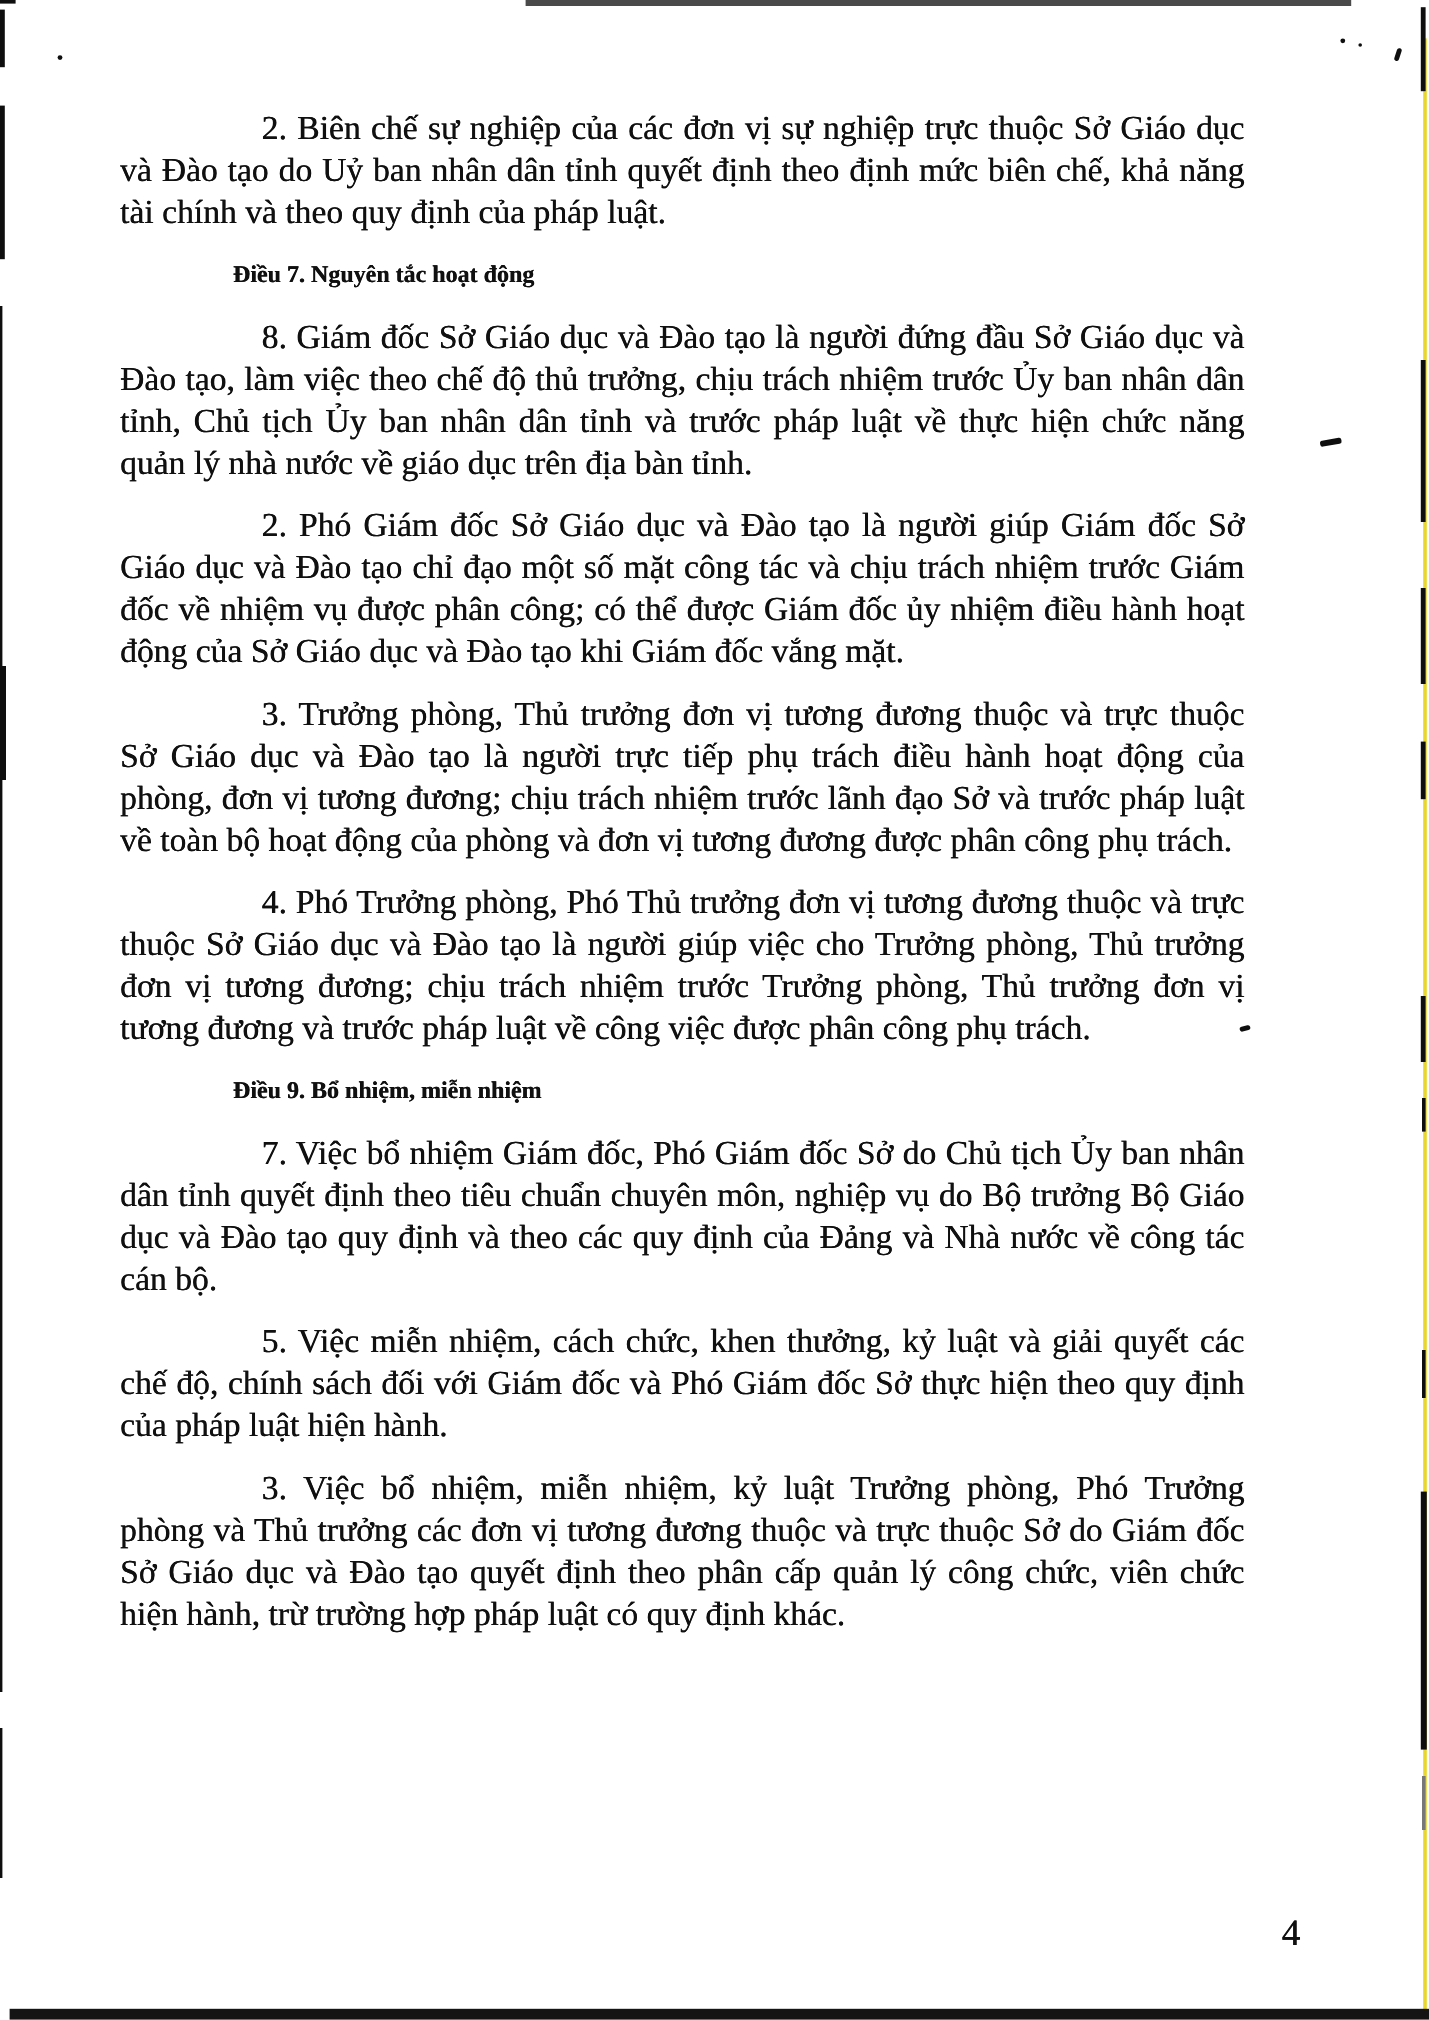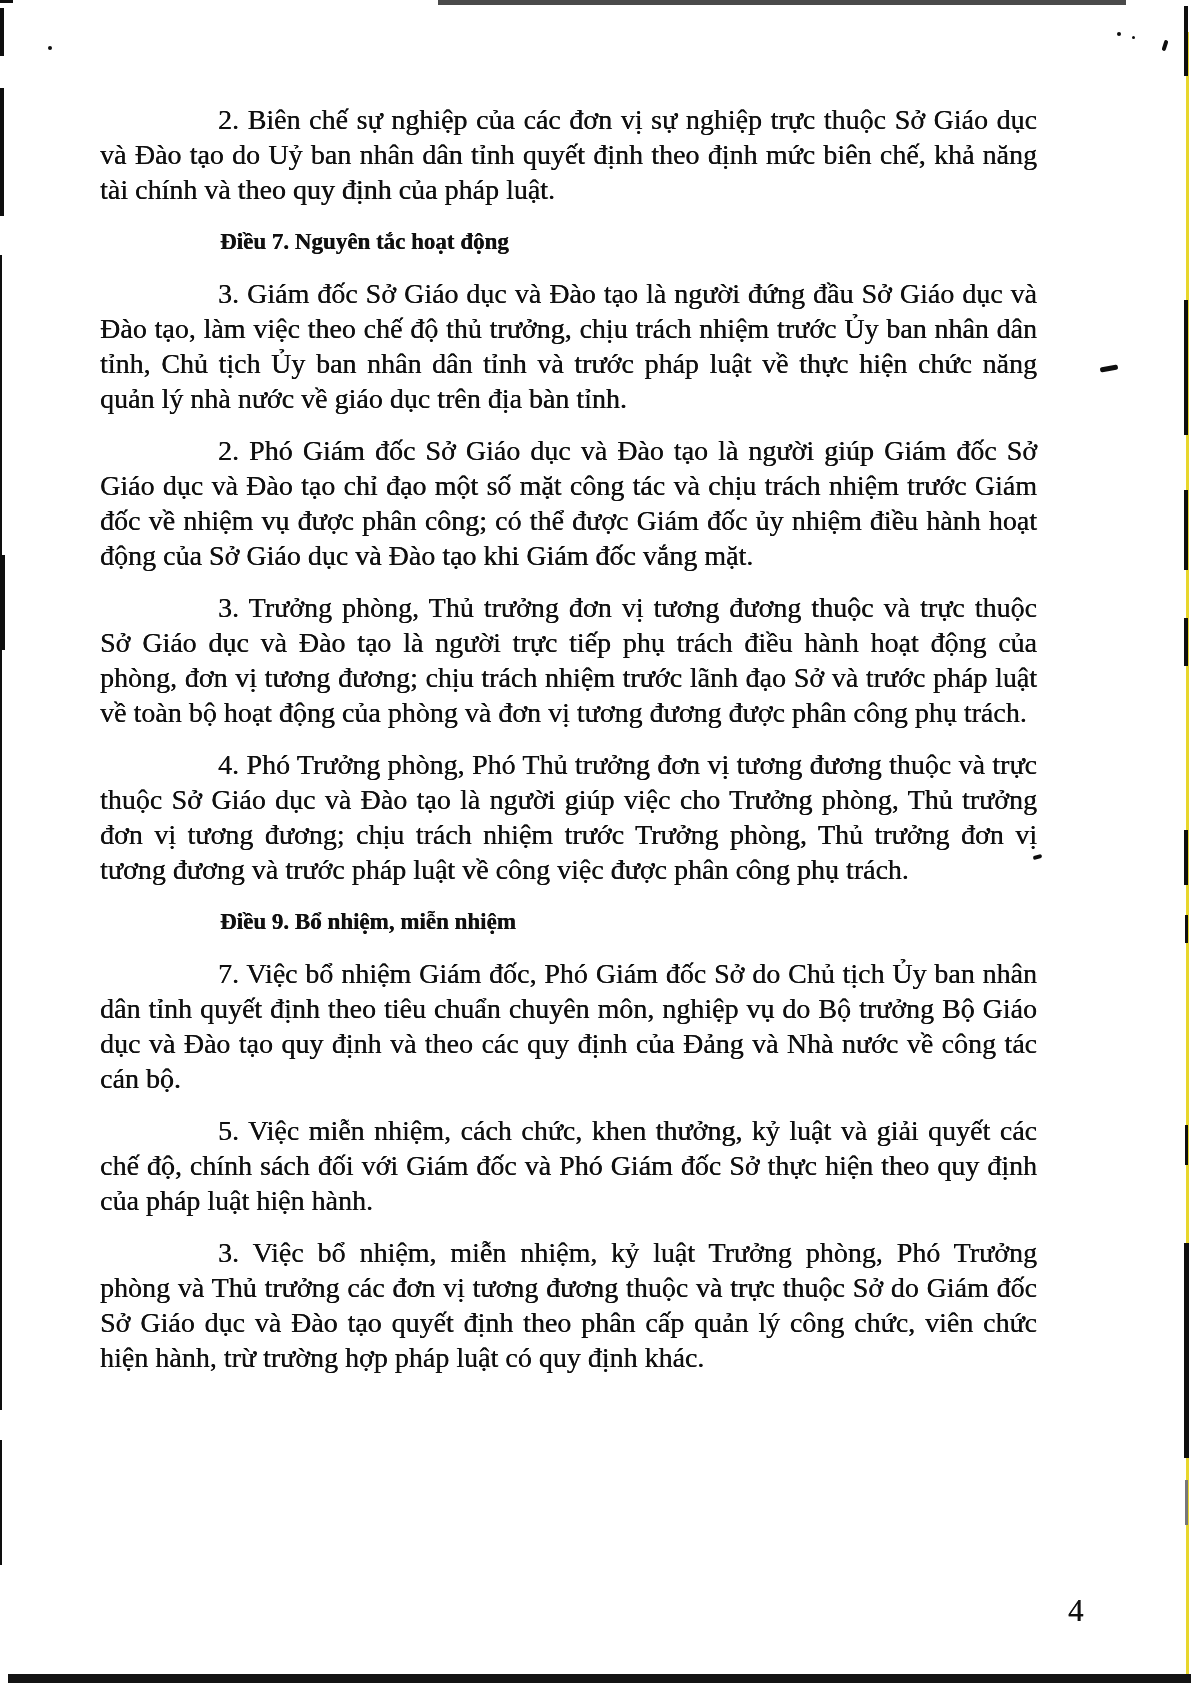--- a/index.html
+++ b/index.html
@@ -19,26 +19,26 @@
     width: 937px;
   }
   .para {
     font-size: 28px;
     line-height: 35px;
     text-align: justify;
     text-indent: 118px;
     margin: 17px 0 0 0;
     text-shadow: 0.3px 0 0 currentColor;
   }
-  .para.first { margin-top: 16px; }
+  .para.first { margin-top: 4px; }
   .heading {
-    font-size: 23px;
+    font-size: 20px;
     line-height: 35px;
     font-weight: bold;
-    margin: 17px 0 0 120px;
+    margin: 17px 0 0 94px;
     text-shadow: 0.3px 0 0 currentColor;
   }
   .page-number {
     position: absolute;
     left: 1068px; top: 1593px;
     font-size: 31px;
     text-shadow: 0.3px 0 0 currentColor;
   }
 
   
@@ -71,21 +71,21 @@
   .dash2  { left: 1033px; top: 855px; width: 9px;  height: 4px;  border-radius: 2px; transform: rotate(-15deg); }
 </style>
 </head>
 <body>
 
 <div class="page">
 
   <div class="text-column">
     <p class="para first">2. Biên chế sự nghiệp của các đơn vị sự nghiệp trực thuộc Sở Giáo dục và Đào tạo do Uỷ ban nhân dân tỉnh quyết định theo định mức biên chế, khả năng tài chính và theo quy định của pháp luật.</p>
     <h2 class="heading">Điều 7. Nguyên tắc hoạt động</h2>
-    <p class="para">3. Giám đốc Sở Giáo dục và Đào tạo là người đứng đầu Sở Giáo dục và Đào tạo, làm việc theo chế độ thủ trưởng, chịu trách nhiệm trước Ủy ban nhân dân tỉnh, Chủ tịch Ủy ban nhân dân tỉnh và trước pháp luật về thực hiện chức năng quản lý nhà nước về giáo dục trên địa bàn tỉnh.</p>
+    <p class="para">8. Giám đốc Sở Giáo dục và Đào tạo là người đứng đầu Sở Giáo dục và Đào tạo, làm việc theo chế độ thủ trưởng, chịu trách nhiệm trước Ủy ban nhân dân tỉnh, Chủ tịch Ủy ban nhân dân tỉnh và trước pháp luật về thực hiện chức năng quản lý nhà nước về giáo dục trên địa bàn tỉnh.</p>
     <p class="para">2. Phó Giám đốc Sở Giáo dục và Đào tạo là người giúp Giám đốc Sở Giáo dục và Đào tạo chỉ đạo một số mặt công tác và chịu trách nhiệm trước Giám đốc về nhiệm vụ được phân công; có thể được Giám đốc ủy nhiệm điều hành hoạt động của Sở Giáo dục và Đào tạo khi Giám đốc vắng mặt.</p>
     <p class="para">3. Trưởng phòng, Thủ trưởng đơn vị tương đương thuộc và trực thuộc Sở Giáo dục và Đào tạo là người trực tiếp phụ trách điều hành hoạt động của phòng, đơn vị tương đương; chịu trách nhiệm trước lãnh đạo Sở và trước pháp luật về toàn bộ hoạt động của phòng và đơn vị tương đương được phân công phụ trách.</p>
     <p class="para">4. Phó Trưởng phòng, Phó Thủ trưởng đơn vị tương đương thuộc và trực thuộc Sở Giáo dục và Đào tạo là người giúp việc cho Trưởng phòng, Thủ trưởng đơn vị tương đương; chịu trách nhiệm trước Trưởng phòng, Thủ trưởng đơn vị tương đương và trước pháp luật về công việc được phân công phụ trách.</p>
     <h2 class="heading">Điều 9. Bổ nhiệm, miễn nhiệm</h2>
     <p class="para">7. Việc bổ nhiệm Giám đốc, Phó Giám đốc Sở do Chủ tịch Ủy ban nhân dân tỉnh quyết định theo tiêu chuẩn chuyên môn, nghiệp vụ do Bộ trưởng Bộ Giáo dục và Đào tạo quy định và theo các quy định của Đảng và Nhà nước về công tác cán bộ.</p>
     <p class="para">5. Việc miễn nhiệm, cách chức, khen thưởng, kỷ luật và giải quyết các chế độ, chính sách đối với Giám đốc và Phó Giám đốc Sở thực hiện theo quy định của pháp luật hiện hành.</p>
     <p class="para">3. Việc bổ nhiệm, miễn nhiệm, kỷ luật Trưởng phòng, Phó Trưởng phòng và Thủ trưởng các đơn vị tương đương thuộc và trực thuộc Sở do Giám đốc Sở Giáo dục và Đào tạo quyết định theo phân cấp quản lý công chức, viên chức hiện hành, trừ trường hợp pháp luật có quy định khác.</p>
   </div>
 
   <div class="page-number">4</div>

